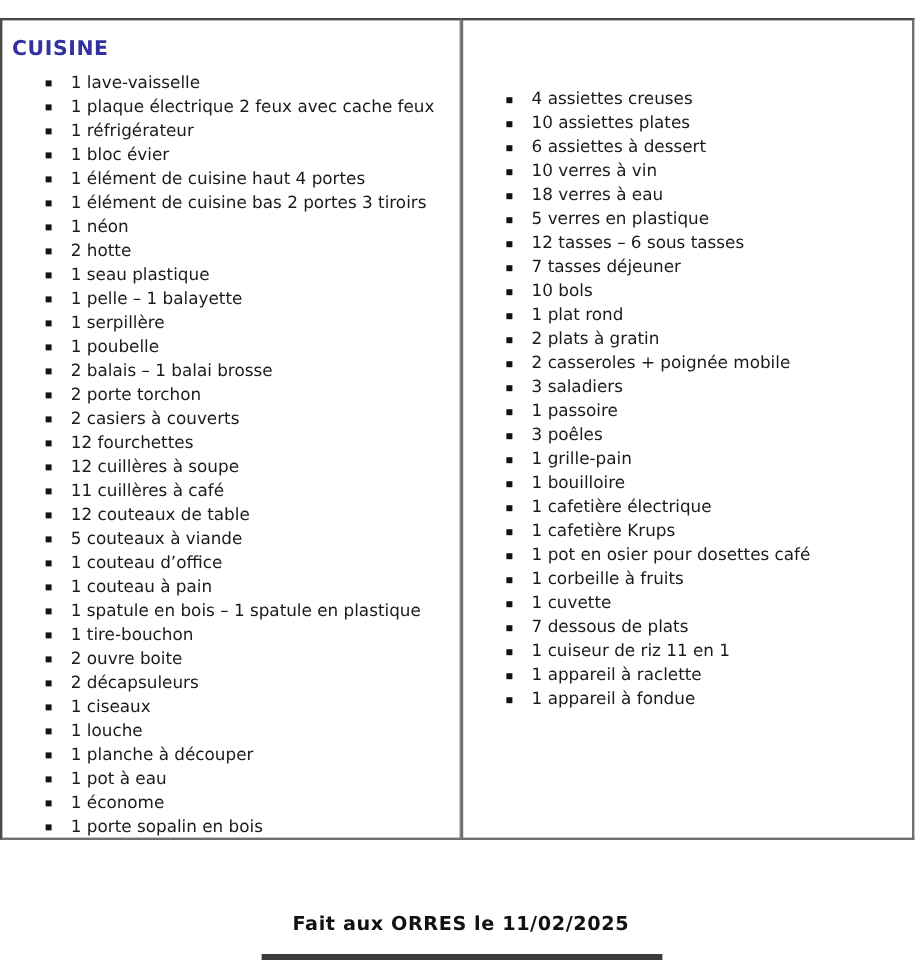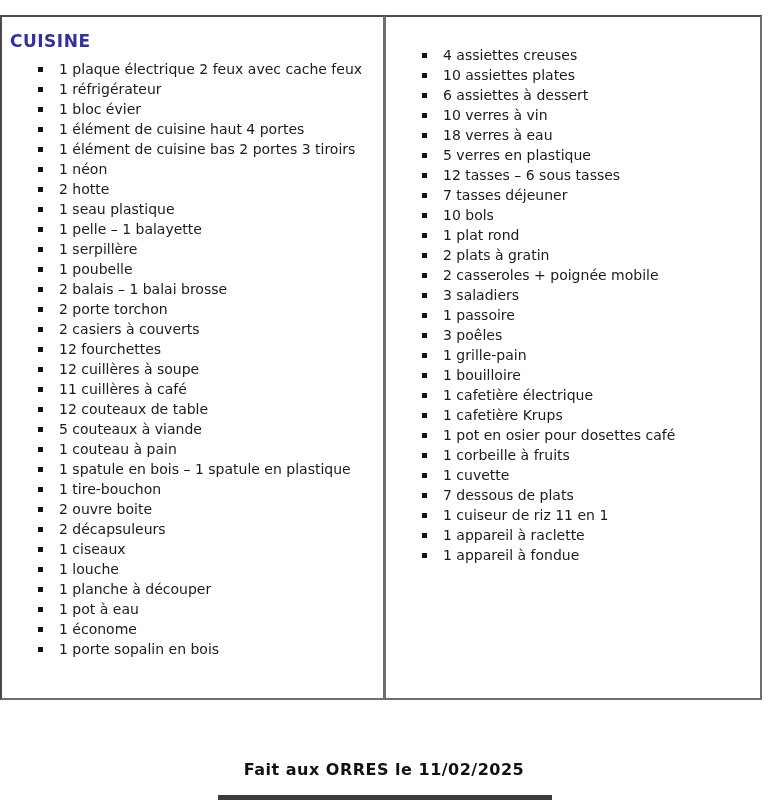--- a/index.html
+++ b/index.html
@@ -37,21 +37,21 @@
     font-weight:bold;
     color:#31319f;
     letter-spacing:0.5px;
   }
   ul.item-list{
     list-style:none;
     margin:6px 0 0 0;
     padding:0 0 0 57px;
   }
   .cell.right ul.item-list{
-    margin-top:28px;
+    margin-top:56px;
   }
   ul.item-list li{
     position:relative;
     font-size:14px;
     line-height:20px;
     color:#1b1b1b;
     white-space:nowrap;
   }
   ul.item-list li::before{
     content:"";
@@ -85,39 +85,41 @@
 </head>
 <body>
 
 <div class="sheet">
 
   <div class="inventory-table">
 
     <div class="cell left">
       <div class="section-title">CUISINE</div>
       <ul class="item-list">
+          <li>1 lave-vaisselle</li>
           <li>1 plaque électrique 2 feux avec cache feux</li>
           <li>1 réfrigérateur</li>
           <li>1 bloc évier</li>
           <li>1 élément de cuisine haut 4 portes</li>
           <li>1 élément de cuisine bas 2 portes 3 tiroirs</li>
           <li>1 néon</li>
           <li>2 hotte</li>
           <li>1 seau plastique</li>
           <li>1 pelle – 1 balayette</li>
           <li>1 serpillère</li>
           <li>1 poubelle</li>
           <li>2 balais – 1 balai brosse</li>
           <li>2 porte torchon</li>
           <li>2 casiers à couverts</li>
           <li>12 fourchettes</li>
           <li>12 cuillères à soupe</li>
           <li>11 cuillères à café</li>
           <li>12 couteaux de table</li>
           <li>5 couteaux à viande</li>
+          <li>1 couteau d’office</li>
           <li>1 couteau à pain</li>
           <li>1 spatule en bois – 1 spatule en plastique</li>
           <li>1 tire-bouchon</li>
           <li>2 ouvre boite</li>
           <li>2 décapsuleurs</li>
           <li>1 ciseaux</li>
           <li>1 louche</li>
           <li>1 planche à découper</li>
           <li>1 pot à eau</li>
           <li>1 économe</li>

